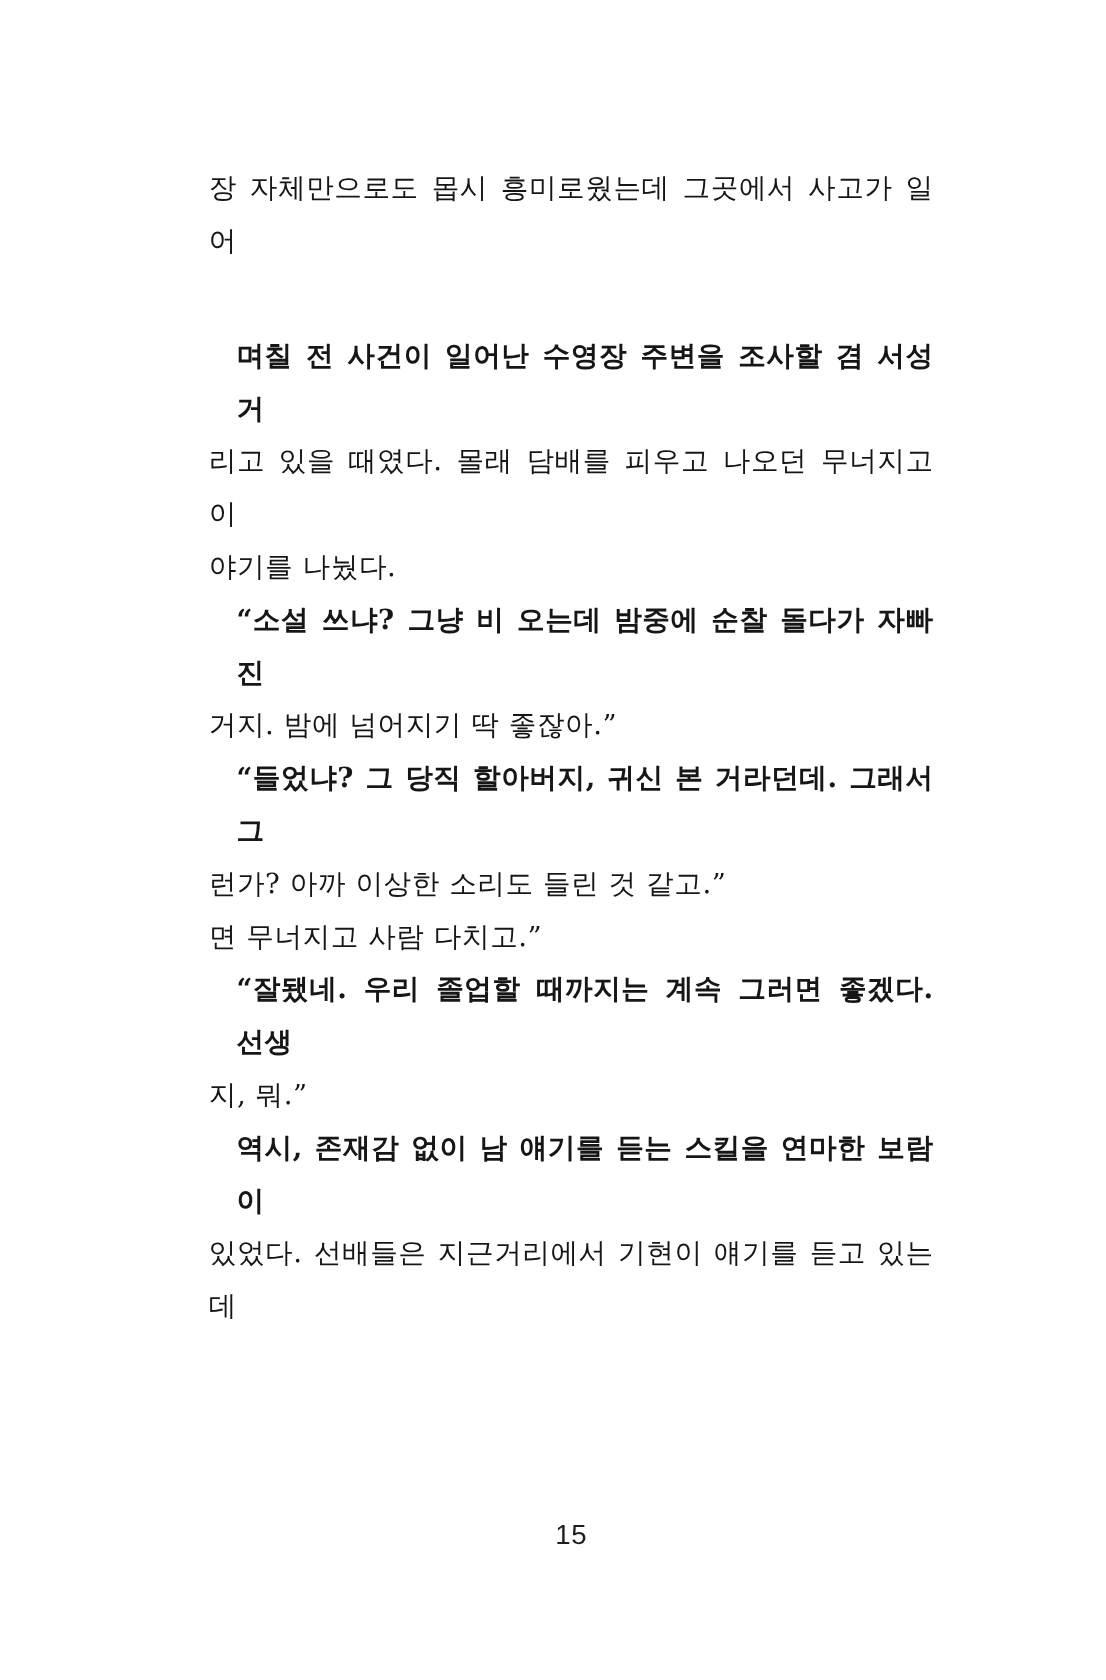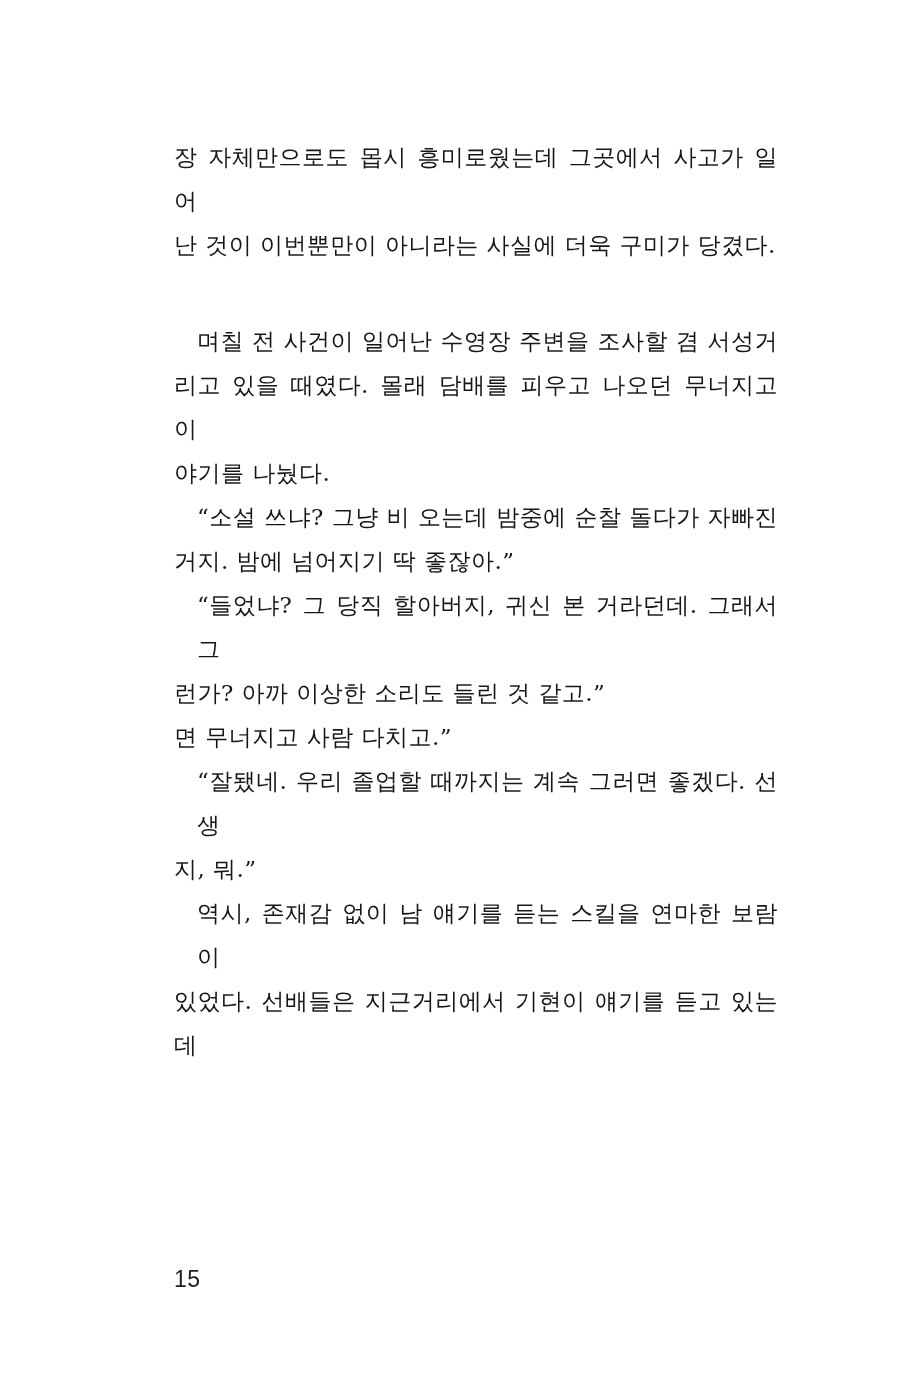--- a/index.html
+++ b/index.html
@@ -37,43 +37,44 @@
     text-align: justify;
     text-align-last: justify;
     white-space: normal;
     color: #161616;
   }
   .line.para-end {
     text-align-last: left;
   }
   .line.indent {
     padding-left: 23px;
+    font-weight: bold;
   }
   .page-footer {
     position: absolute;
     left: 174px;
     top: 1266px;
     width: 604px;
+    text-align: center;
   }
   .page-number {
     font-family: "Liberation Sans", "DejaVu Sans", sans-serif;
     font-size: 23px;
     color: #1d1d1d;
     letter-spacing: 0.5px;
   }
 </style>
 </head>
 <body>
 
 <div class="book-page">
   <main class="text-block" lang="ko">
 
     <p class="para">
       <span class="line">장 자체만으로도 몹시 흥미로웠는데 그곳에서 사고가 일어</span>
-      <span class="line para-end">난 것이 이번뿐만이 아니라는 사실에 더욱 구미가 당겼다.</span>
     </p>
 
     <p class="para gap-top">
       <span class="line indent">며칠 전 사건이 일어난 수영장 주변을 조사할 겸 서성거</span>
       <span class="line">리고 있을 때였다. 몰래 담배를 피우고 나오던 무너지고 이</span>
       <span class="line para-end">야기를 나눴다.</span>
     </p>
 
     <p class="para">
       <span class="line indent">“소설 쓰냐? 그냥 비 오는데 밤중에 순찰 돌다가 자빠진</span>

